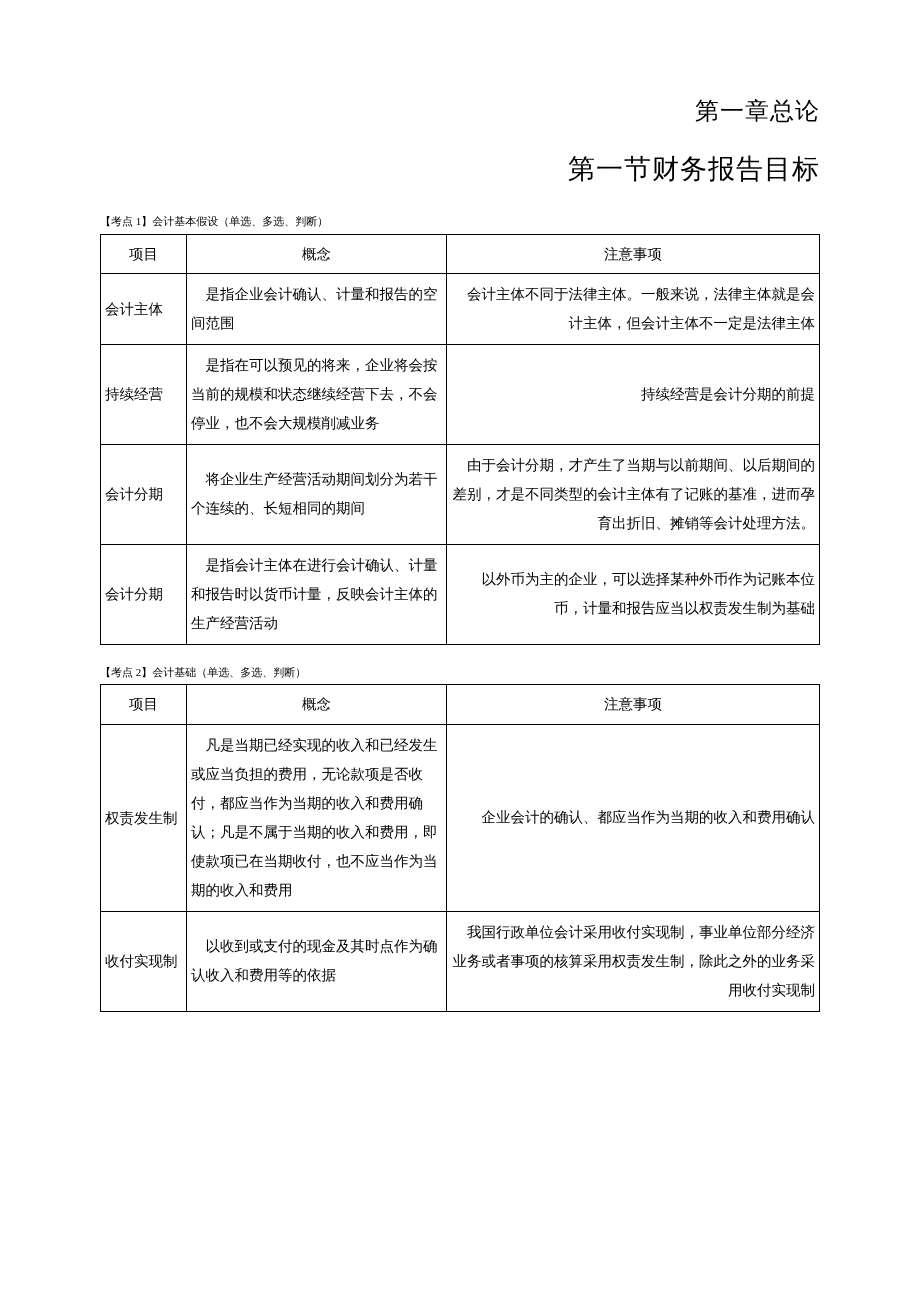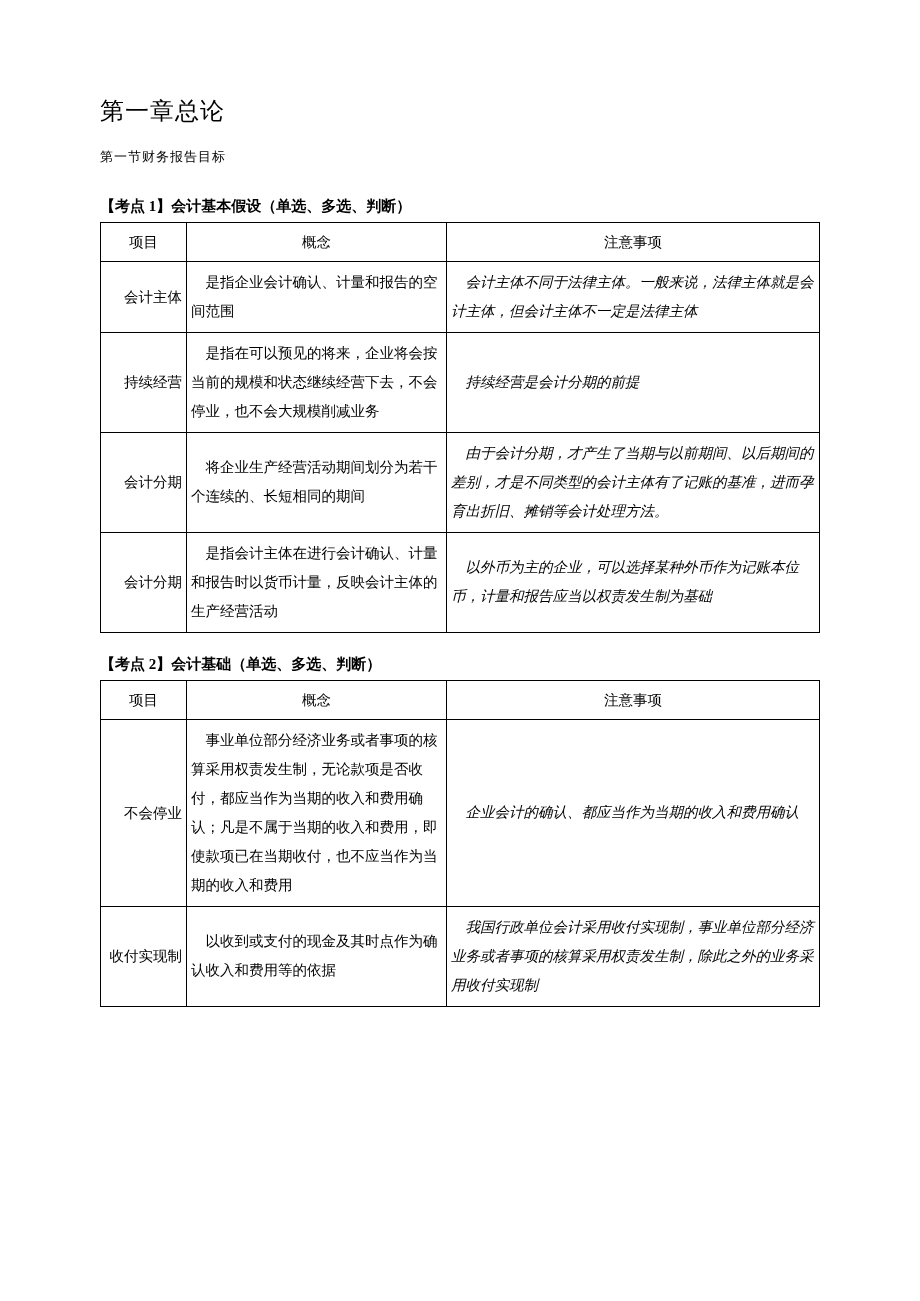--- a/index.html
+++ b/index.html
@@ -6,69 +6,68 @@
     body {
       width: 920px;
       background: #ffffff;
       font-family: "SimSun", "Microsoft YaHei", serif;
       font-size: 15px;
       color: #000000;
       line-height: 1.8;
       padding: 90px 100px 60px 100px;
     }
     .chapter-title {
-      text-align: left;
+      text-align: right;
       font-size: 24px;
       font-weight: normal;
       margin-bottom: 12px;
       letter-spacing: 1px;
     }
     .section-title {
-      text-align: left;
-      font-size: 13px;
+      text-align: right;
+      font-size: 27px;
       font-weight: normal;
-      margin-bottom: 24px;
+      margin-bottom: 18px;
       letter-spacing: 1px;
     }
     .point-label {
-      font-weight: bold;
+      font-weight: normal;
       margin-bottom: 2px;
-      font-size: 15px;
+      font-size: 11px;
     }
     table {
       width: 100%;
       border-collapse: collapse;
       margin-bottom: 18px;
       table-layout: fixed;
     }
     th, td {
       border: 1px solid #000000;
       padding: 6px 4px;
       vertical-align: middle;
       font-size: 14.5px;
     }
     th {
       text-align: center;
       font-weight: normal;
     }
     td.col-item {
-      text-align: right;
+      text-align: left;
       width: 86px;
     }
     td.col-concept {
       text-align: left;
       text-indent: 1em;
       width: 260px;
       line-height: 2;
     }
     td.col-note {
-      text-align: left;
+      text-align: right;
       text-indent: 1em;
       line-height: 2;
-      font-style: italic;
     }
     .col-item-h { width: 86px; }
     .col-concept-h { width: 260px; }
   </style>
 </head>
 <body>
 
 <h1 class="chapter-title">第一章总论</h1>
 <h2 class="section-title">第一节财务报告目标</h2>
 
@@ -109,22 +108,22 @@
 <table>
   <thead>
     <tr>
       <th class="col-item-h">项目</th>
       <th class="col-concept-h">概念</th>
       <th>注意事项</th>
     </tr>
   </thead>
   <tbody>
     <tr>
-      <td class="col-item">不会停业</td>
-      <td class="col-concept">事业单位部分经济业务或者事项的核算采用权责发生制，无论款项是否收付，都应当作为当期的收入和费用确认；凡是不属于当期的收入和费用，即使款项已在当期收付，也不应当作为当期的收入和费用</td>
+      <td class="col-item">权责发生制</td>
+      <td class="col-concept">凡是当期已经实现的收入和已经发生或应当负担的费用，无论款项是否收付，都应当作为当期的收入和费用确认；凡是不属于当期的收入和费用，即使款项已在当期收付，也不应当作为当期的收入和费用</td>
       <td class="col-note">企业会计的确认、都应当作为当期的收入和费用确认</td>
     </tr>
     <tr>
       <td class="col-item">收付实现制</td>
       <td class="col-concept">以收到或支付的现金及其时点作为确认收入和费用等的依据</td>
       <td class="col-note">我国行政单位会计采用收付实现制，事业单位部分经济业务或者事项的核算采用权责发生制，除此之外的业务采用收付实现制</td>
     </tr>
   </tbody>
 </table>
 

